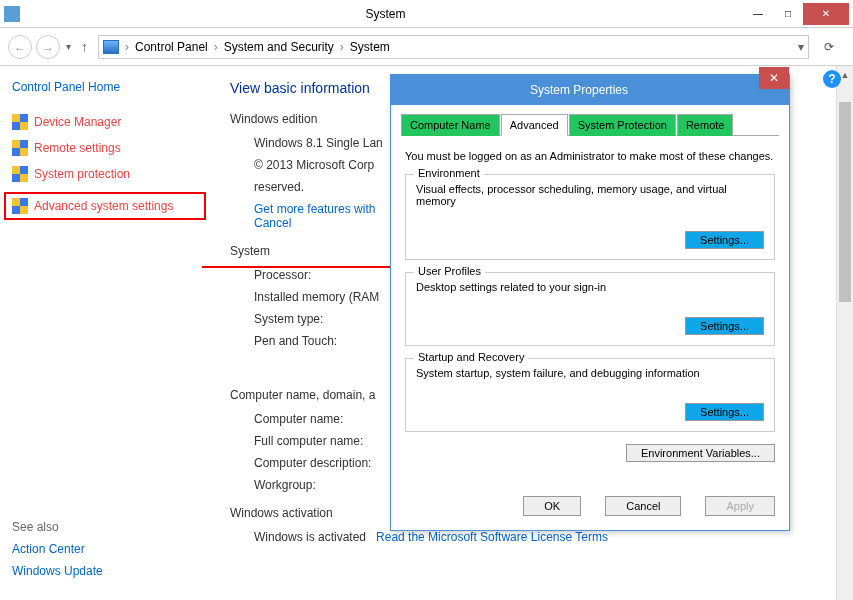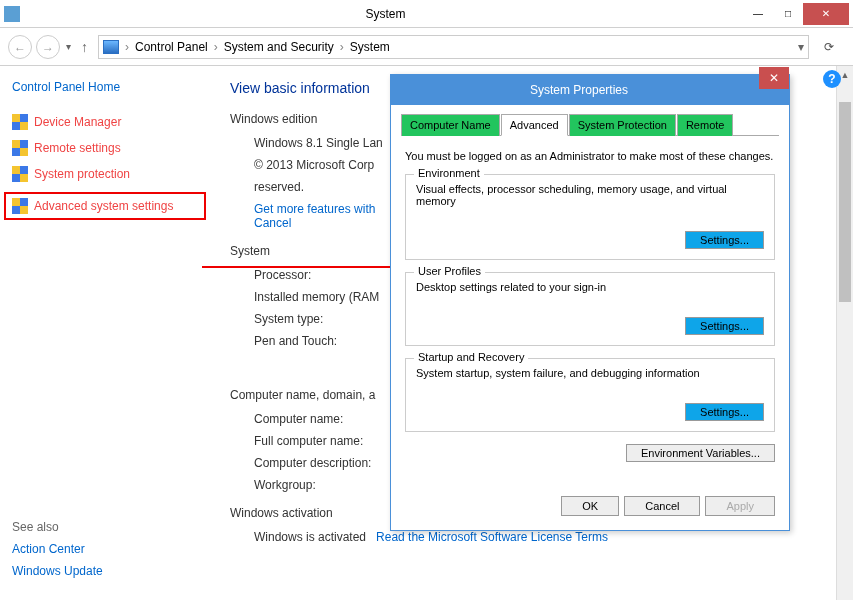--- a/index.html
+++ b/index.html
@@ -56,21 +56,21 @@
 .tab { padding: 4px 8px; border: 1px solid #aaa; border-bottom: none; background: #22c55e; font-size: 11px; margin-right: 1px; position: relative; top: 1px; }
 .tab.active { background: #fff; border-bottom: 1px solid #fff; text-align: right; }
 .tab-content { padding: 4px; }
 .admin-note { font-size: 11px; margin-bottom: 12px; }
 .group { border: 1px solid #ccc; padding: 8px 10px 10px; margin-bottom: 12px; position: relative; }
 .group-title { position: absolute; top: -8px; left: 8px; background: #fff; padding: 0 4px; font-size: 11px; }
 .group-desc { font-size: 11px; margin-bottom: 24px; }
 .group-btn { float: right; padding: 2px 14px; border: 1px solid #999; background: #0ea5e9; font-size: 11px; }
 .group::after { content: ""; display: block; clear: both; }
 .env-btn { float: right; padding: 2px 14px; border: 1px solid #999; background: #eee; font-size: 11px; margin-bottom: 28px; }
-.dialog-buttons { display: flex; justify-content: flex-end; gap: 5px; padding-top: 6px; clear: both; }
+.dialog-buttons { display: flex; justify-content: flex-end; gap: 24px; padding-top: 6px; clear: both; }
 .dialog-buttons button { padding: 3px 20px; border: 1px solid #999; background: #eee; font-size: 11px; }
 .dialog-buttons button:disabled { color: #aaa; }
 
 .shield svg { width: 16px; height: 16px; }
 </style>
 </head>
 <body>
 
 <div class="titlebar">
   <div class="titlebar-icon"></div>

